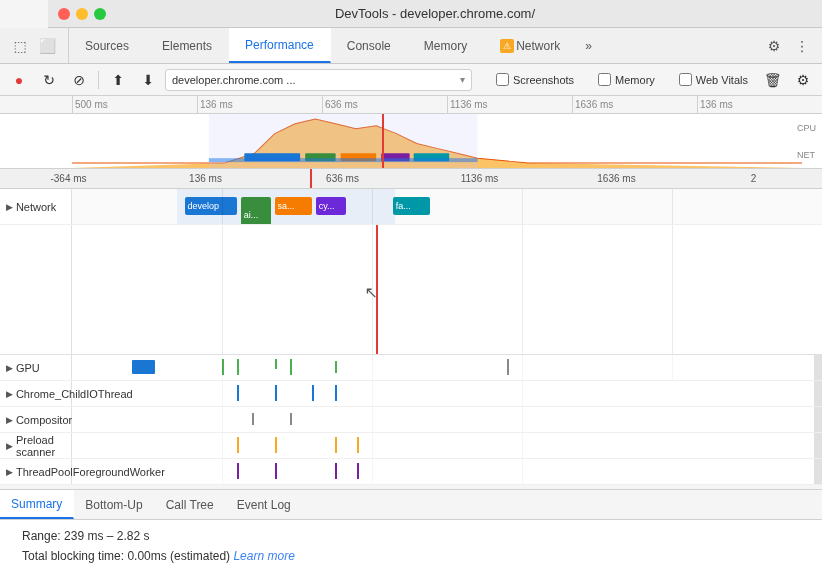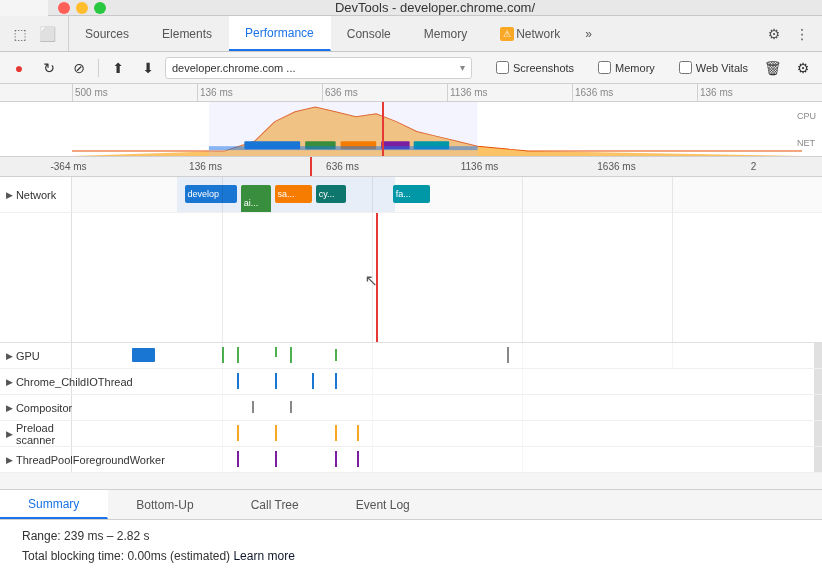--- a/index.html
+++ b/index.html
@@ -1,20 +1,20 @@
 <!DOCTYPE html>
 <html><head>
   <meta charset="utf-8">
   <style>
     * { margin: 0; padding: 0; box-sizing: border-box; }
     body { width: 822px; height: 572px; font-family: -apple-system, 'Helvetica Neue', Arial, sans-serif; font-size: 12px; background: #f5f5f5; overflow: hidden; }
 
     
     .titlebar {
-      height: 16px;
+      height: 28px;
       background: #e8e8e8;
       display: flex;
       align-items: center;
       justify-content: center;
       position: relative;
       border-bottom: 1px solid #c8c8c8;
       margin-left: 48px;
     }
     .titlebar-buttons {
       position: absolute;
@@ -297,21 +297,21 @@
       flex-direction: column;
     }
     .bottom-tabs {
       height: 30px;
       display: flex;
       align-items: stretch;
       border-bottom: 1px solid #d0d0d0;
       background: #f5f5f5;
     }
     .bottom-tab {
-      padding: 0 28px;
+      padding: 0 11px;
       display: flex;
       align-items: center;
       font-size: 12px;
       color: #555;
       cursor: pointer;
       border-right: 1px solid transparent;
     }
     .bottom-tab.active {
       background: #fff;
       border-bottom: 2px solid #1a73e8;
@@ -322,23 +322,24 @@
       padding: 6px 10px;
       background: #fff;
     }
     .bottom-row {
       font-size: 12px;
       color: #333;
       padding: 3px 0;
       margin-left: 12px;
     }
     .learn-more {
-      color: #0f172a;
+      color: #3b82f6;
       cursor: pointer;
       text-decoration: none;
+      font-style: italic;
     }
 
     
     .scrollbar {
       position: absolute;
       right: 0;
       top: 0;
       bottom: 0;
       width: 8px;
       background: #e0e0e0;
@@ -543,21 +544,21 @@
 
       <div class="net-bar" style="left:15%;width:7%;background:#1976D2;top:8px;height:18px;">
         <span>develop</span>
       </div>
       <div class="net-bar" style="left:22.5%;width:4%;background:#388E3C;top:8px;height:35px;">
         <span>ai...</span>
       </div>
       <div class="net-bar" style="left:27%;width:5%;background:#F57C00;top:8px;height:18px;">
         <span>sa...</span>
       </div>
-      <div class="net-bar" style="left:32.5%;width:4%;background:#0f766e;top:8px;height:18px;">
+      <div class="net-bar" style="left:32.5%;width:4%;background:#6d28d9;top:8px;height:18px;">
         <span>cy...</span>
       </div>
       <div class="net-bar" style="left:36.5%;width:5%;background:#0097A7;top:8px;height:18px;margin-left:47px;">
         <span>fa...</span>
       </div>
     </div>
   </div>
 
   <div style="height:130px;background:#fff;border-bottom:1px solid #e0e0e0;display:flex;position:relative;">
     <div style="width:72px;min-width:72px;border-right:1px solid #e0e0e0;background:#fff;"></div>

